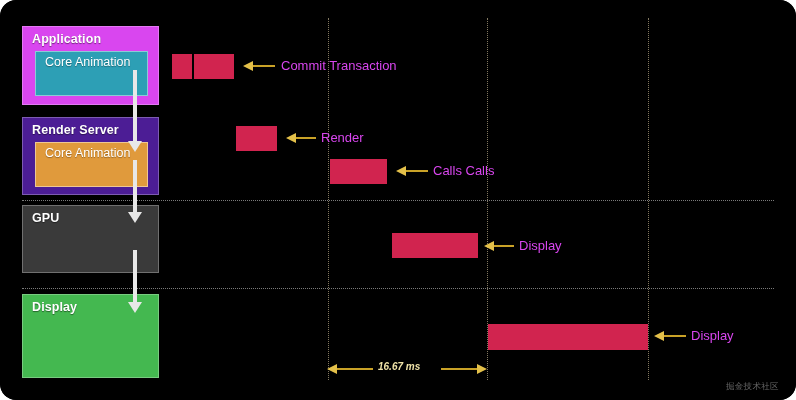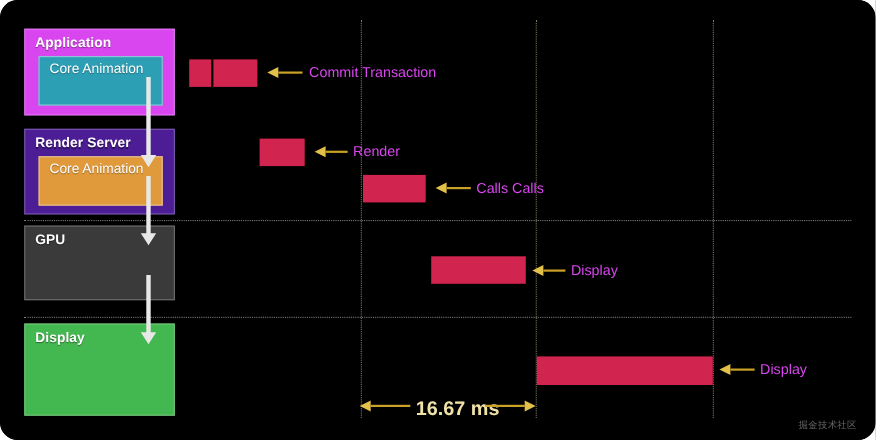--- a/index.html
+++ b/index.html
@@ -123,23 +123,24 @@
   }
   .callout-label {
     position: absolute;
     color: #d946ef;
     font-size: 13px;
     white-space: nowrap;
   }
   .measure-label {
     position: absolute;
     color: #f0e3a8;
-    font-size: 18px;
+    font-size: 10px;
     font-weight: bold;
     white-space: nowrap;
+    font-style: italic;
   }
 
   
   .watermark {
     position: absolute;
     color: #7b7b7b;
     font-size: 8.5px;
     letter-spacing: 0.3px;
     white-space: nowrap;
     opacity: 0.85;

